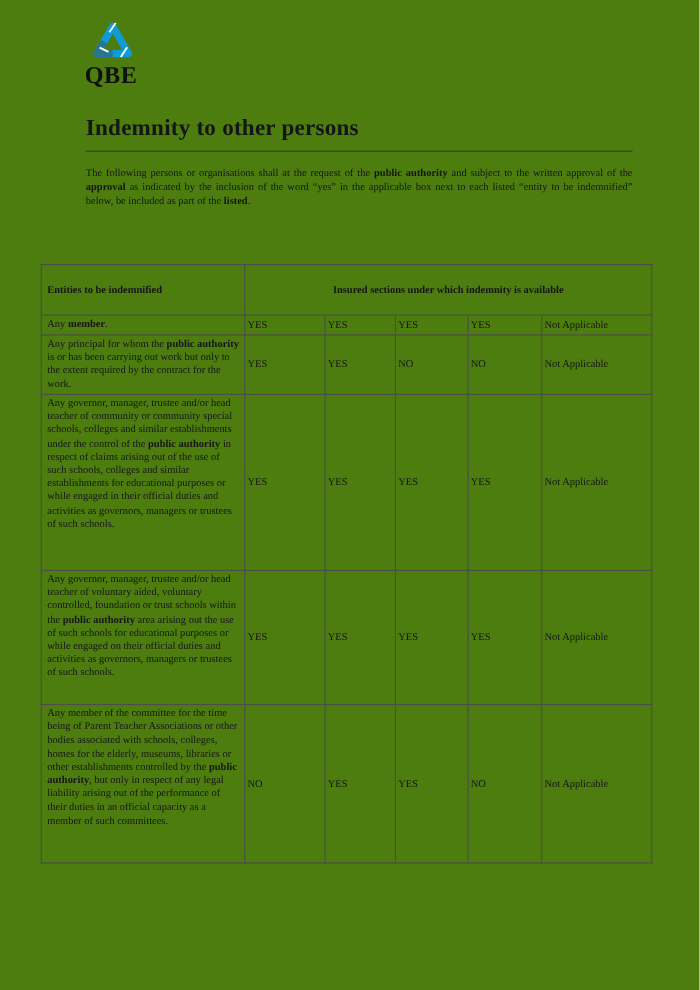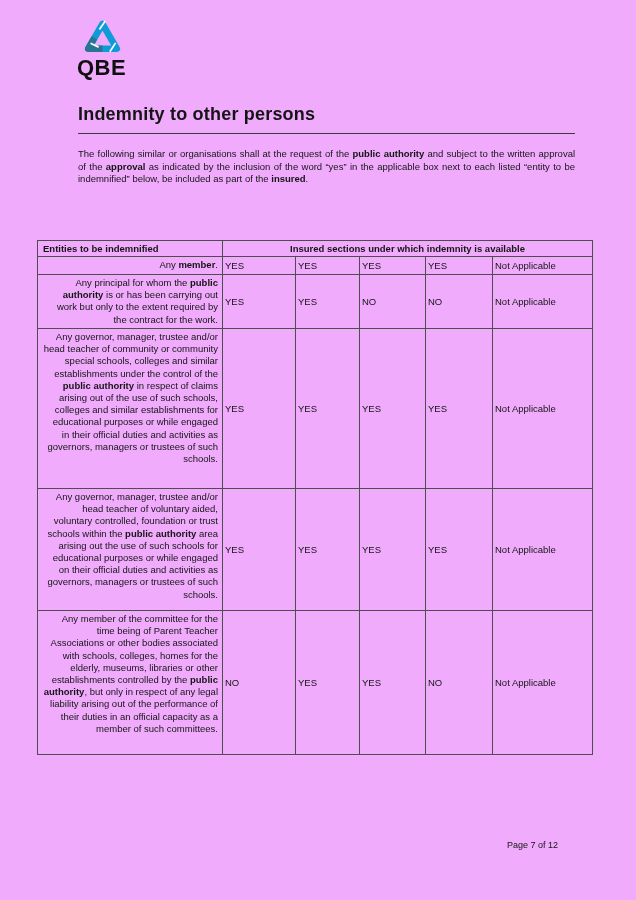--- a/index.html
+++ b/index.html
@@ -1,39 +1,39 @@
 <!DOCTYPE html>
 <html><head>
 <meta charset="utf-8">
 <style>
   html,body { margin:0; padding:0; background:#ffffff; }
   .page {
-    position:relative; width:636px; height:900px; background:#f0abfc;
-    font-family:Liberation Sans, sans-serif; color:#111; overflow:hidden;
+    position:relative; width:636px; height:900px; background:#4d7c0f;
+    font-family:Liberation Serif, serif; color:#111; overflow:hidden;
   }
   
   .logo { position:absolute; left:77px; top:19px; }
   .logo svg { display:block; margin-left:7px; }
   .logo-text { font-size:22px; font-weight:bold; color:#101010; line-height:22px; letter-spacing:0.5px; margin-top:1px; }
   
   .content { position:absolute; left:78px; top:104px; width:497px; }
-  h1.title { font-size:18px; font-weight:bold; margin:0; padding-bottom:8px; border-bottom:1px solid #3a3a3a; letter-spacing:0.2px; color:#151515; }
+  h1.title { font-size:21px; font-weight:bold; margin:0; padding-bottom:8px; border-bottom:1px solid #3a3a3a; letter-spacing:0.2px; color:#151515; }
   p.body { font-size:9.5px; line-height:12.6px; text-align:justify; margin:0; color:#151515; }
   p.body.first { margin-top:14px; }
   p.body.second { margin-top:7px; }
   p.body b { font-weight:bold; }
   
   table.indemnity { position:absolute; left:37px; top:240px; width:555px; border-collapse:collapse; table-layout:fixed; }
   table.indemnity th, table.indemnity td { border:1px solid #4d4d4d; font-size:9.5px; color:#151515; }
-  thead th { font-weight:bold; padding:1px 3px; }
+  thead th { font-weight:bold; padding:16px 3px; }
   th.entities-h { text-align:left; padding-left:5px; height:13px; }
   th.sections-h { text-align:center; height:13px; }
   th.col-h { text-align:center; vertical-align:middle; height:33px; line-height:11.8px; padding:1px 2px; }
   th.col-h.left { text-align:left; padding-left:5px; }
-  td.entity { text-align:right; vertical-align:top; line-height:12.2px; padding:2px 4px 2px 5px; }
+  td.entity { text-align:left; vertical-align:top; line-height:12.2px; padding:2px 4px 2px 5px; }
   td.entity b { font-weight:bold; }
   td.val { text-align:left; vertical-align:middle; padding:1px 2px; }
   
   .footer { position:absolute; left:0; top:840px; width:558px; text-align:right; font-size:9px; color:#151515; }
 </style>
 </head>
 <body>
 
 <div class="page">
 
@@ -43,21 +43,21 @@
       <path d="M13.5 24.5 L5.5 38.5 L24 38.5" fill="none" stroke="#2c6e85" stroke-width="8.5" stroke-linejoin="round" opacity="0.85"></path>
       <path d="M27.5 2.5 L20 13.5" stroke="#ffffff" stroke-width="2.2"></path>
       <path d="M41 31 L33.5 42.5" stroke="#ffffff" stroke-width="2.2"></path>
       <path d="M8.5 31.5 L19 36.5" stroke="#ffffff" stroke-width="2.2"></path>
     </svg>
     <div class="logo-text">QBE</div>
   </div>
 
   <div class="content">
     <h1 class="title">Indemnity to other persons</h1>
-    <p class="body first"><span>The following similar or organisations shall at the request of the </span><b>public authority</b><span> and subject to the written approval of the </span><b>approval</b><span> as indicated by the inclusion of the word “yes” in the applicable box next to each listed “entity to be indemnified” below, be included as part of the </span><b>insured</b><span>.</span></p>
+    <p class="body first"><span>The following persons or organisations shall at the request of the </span><b>public authority</b><span> and subject to the written approval of the </span><b>approval</b><span> as indicated by the inclusion of the word “yes” in the applicable box next to each listed “entity to be indemnified” below, be included as part of the </span><b>listed</b><span>.</span></p>
   </div>
 
   <table class="indemnity">
     <colgroup>
       <col style="width:185px">
         <col style="width:73px">
         <col style="width:64px">
       <col style="width:66px">
         <col style="width:67px">
         <col style="width:100px">
@@ -105,15 +105,14 @@
           <td class="entity"><span>Any member of the committee for the time being of Parent Teacher Associations or other bodies associated with schools, colleges, homes for the elderly, museums, libraries or other establishments controlled by the </span><b>public authority</b><span>, but only in respect of any legal liability arising out of the performance of their duties in an official capacity as a member of such committees.</span></td>
           <td class="val">NO</td>
           <td class="val">YES</td>
           <td class="val">YES</td>
           <td class="val">NO</td>
           <td class="val">Not Applicable</td>
         </tr>
       </tbody>
   </table>
 
-  <div class="footer">Page 7 of 12</div>
 
 </div>
 
 </body></html>

